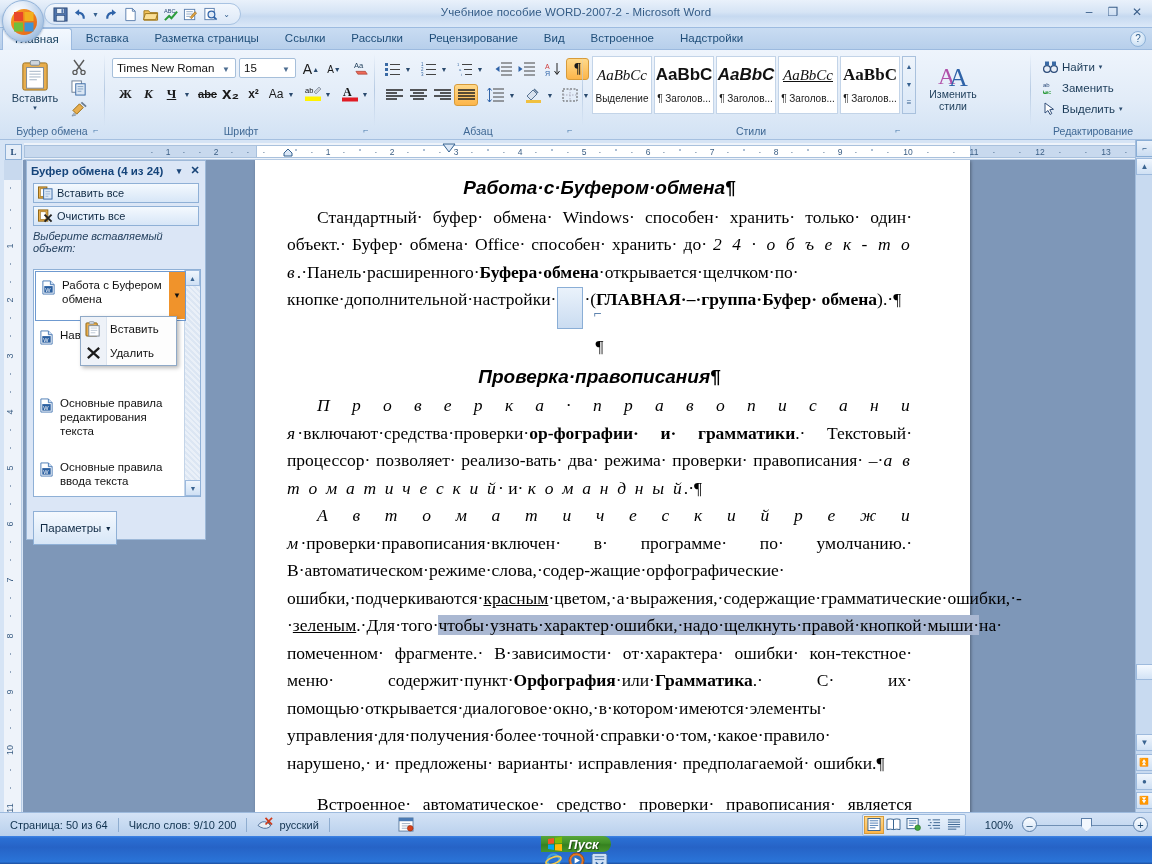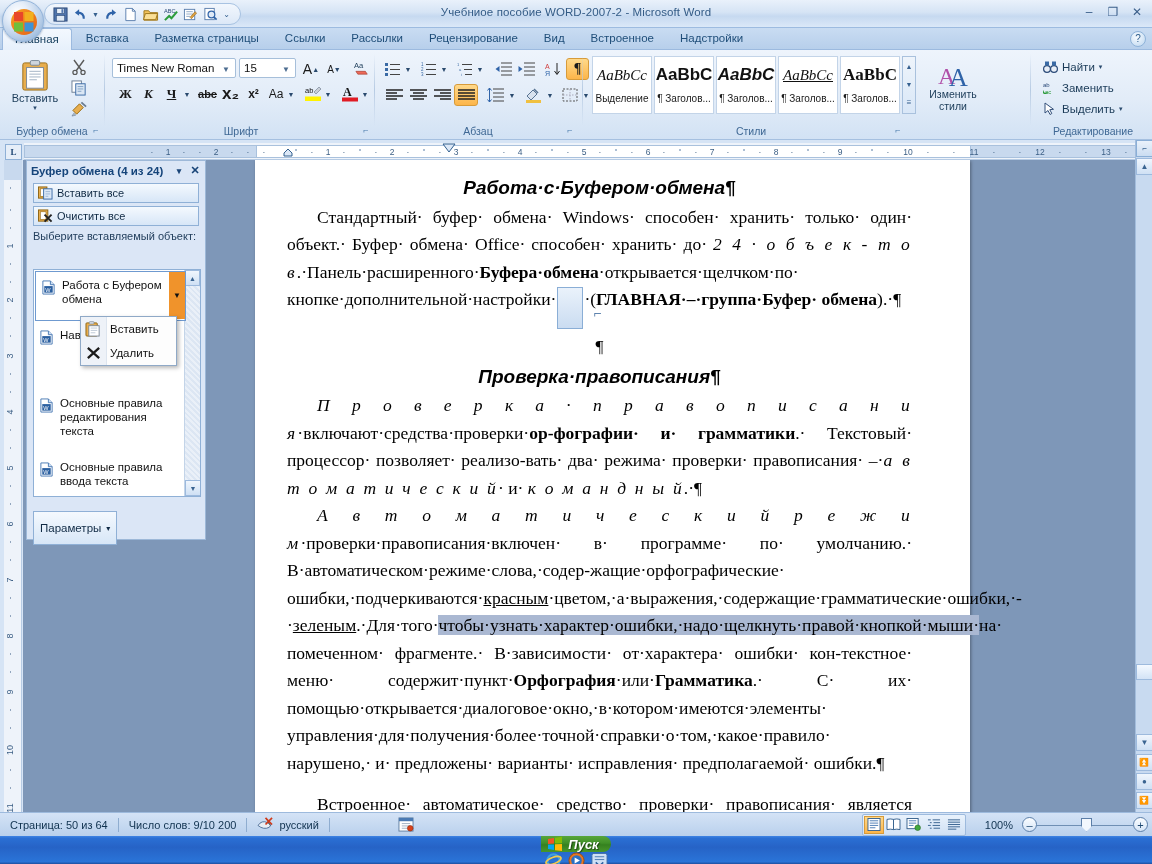--- a/index.html
+++ b/index.html
@@ -189,21 +189,21 @@
     position:absolute; left:26px; top:160px; width:180px; height:380px;
     background:#dbe6f6; border:1px solid #9db8d8; z-index:6;
   }
   .tp-title { height:19px; display:flex; align-items:center; padding:0 2px 0 4px;
     font-size:11.5px; font-weight:bold; color:#15447a; }
   .tp-btn {
     margin:3px 6px 0 6px; height:20px; background:linear-gradient(to bottom,#f4f9fe,#d7e6f7);
     border:1px solid #8fb0d6; display:flex; align-items:center; gap:4px;
     padding-left:4px; font-size:11px; color:#102a44; cursor:pointer;
   }
-  .tp-hint { padding:4px 6px 3px 6px; font-size:11px; color:#24405e; }
+  .tp-hint { padding:4px 6px 3px 6px; font-size:11px; color:#24405e;font-style:italic; }
   .tp-list { position:absolute; left:6px; top:108px; width:168px; height:228px;
     background:#fff; border:1px solid #8fb0d6; overflow:hidden; }
   .tp-item { position:relative; display:flex; gap:6px; padding:6px 6px 6px 5px;
     font-size:11.5px; color:#111; cursor:pointer; }
   .tp-item.sel { border:1px solid #6f9ad0; margin:1px; }
   .tp-item-text { line-height:14px; }
   .tp-list-scroll { position:absolute; right:0; top:0; width:16px; height:100%;
     background: repeating-linear-gradient(45deg,#eaf0f8 0 2px,#dce6f3 2px 4px);
     border-left:1px solid #c3d4e8; }
   .tp-opt { position:absolute; left:6px; top:350px; height:19px;

